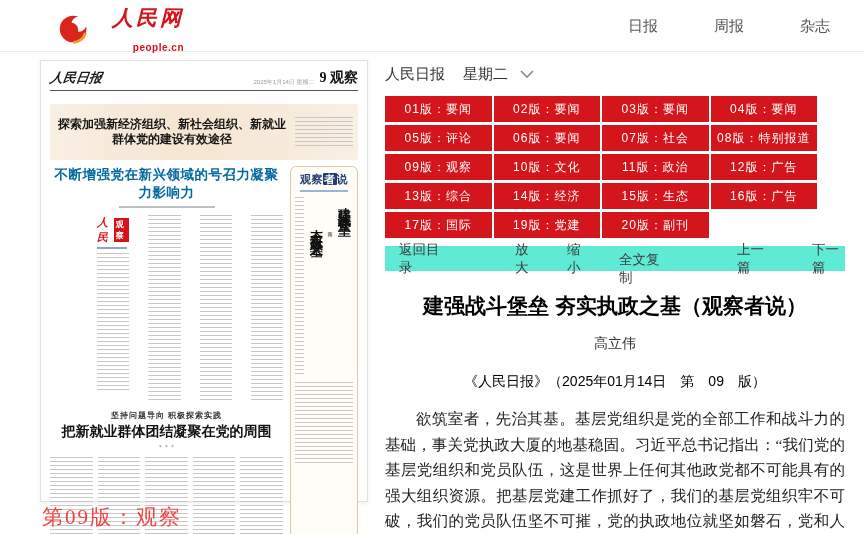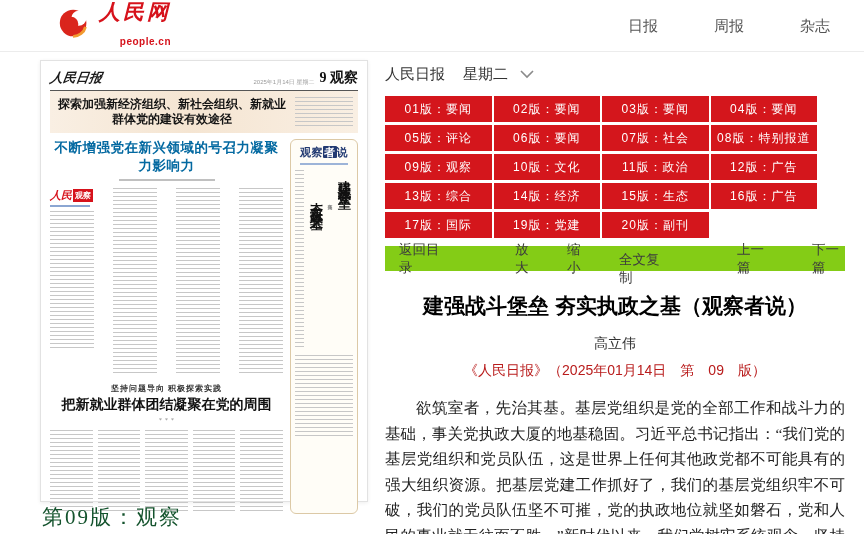--- a/index.html
+++ b/index.html
@@ -3,52 +3,52 @@
 <meta charset="utf-8">
 <style>
   * { margin:0; padding:0; box-sizing:border-box; }
   html,body { width:864px; height:534px; background:#fff; overflow:hidden;
     font-family:"Liberation Sans","DejaVu Sans",sans-serif; }
   body { position:relative; }
 
   
   .top-header { position:absolute; top:0; left:0; right:0; height:52px;
     background:#fff; border-bottom:1px solid #ececec; }
-  .logo { position:absolute; left:56px; top:2px; display:flex; align-items:center; gap:5px; cursor:pointer;text-align:right; }
+  .logo { position:absolute; left:56px; top:8px; display:flex; align-items:center; gap:18px; cursor:pointer;text-align:right; }
   .logo-text { display:flex; flex-direction:column; line-height:1; }
   .logo-cn { font-family:"Liberation Serif",serif; font-style:italic; font-weight:bold;
     font-size:21px; letter-spacing:3px; color:#d6121b; }
   .logo-en { font-size:10px; font-weight:bold; color:#d6121b; margin-top:14px; letter-spacing:.5px; align-self:flex-end; }
   .top-nav { position:absolute; top:17px; left:600px; display:flex; }
   .nav-item { font-size:15px; color:#555; cursor:pointer; width:86px; text-align:center; }
 
   
   .np { position:absolute; left:40px; top:60px; width:328px; height:442px;
     background:#fff; border:1px solid #e2e2e2; box-shadow:0 1px 4px rgba(0,0,0,.07);
     padding:8px 9px; cursor:pointer; }
   .np-masthead { display:flex; justify-content:space-between; align-items:flex-end;
     border-bottom:1.5px solid #555; padding-bottom:3px; }
   .np-script { font-family:"Liberation Serif",serif; font-style:italic; font-weight:bold;
     font-size:13px; color:#1a1a1a; transform:skewX(-8deg); }
   .np-head-right { display:flex; align-items:flex-end; gap:5px; }
   .np-date { font-size:6px; color:#9a9a9a; }
   .np-pageno { font-family:"Liberation Serif",serif; font-weight:bold; font-size:14px; color:#111; }
-  .np-banner { margin-top:0; height:42px;
+  .np-banner { margin-top:13px; height:56px;
     background:linear-gradient(90deg,#f9efe3,#f5e5d2 45%,#f9efe3);
     display:flex; align-items:center; padding:0 5px; gap:6px; }
   .np-banner-h { flex:1; font-family:"Liberation Serif",serif; font-weight:bold;
     font-size:12px; line-height:15px; color:#141414; text-align:center; }
   .np-banner-side { width:58px; height:30px; }
   .st { background:repeating-linear-gradient(to bottom,#c7c7c7 0,#c7c7c7 1px,transparent 1px,transparent 4px); }
   .np-cols { display:flex; gap:7px; margin-top:6px; }
   .np-main { flex:1; }
   .np-h2 { font-family:"Liberation Serif",serif; font-weight:bold; font-size:13.5px;
     color:#0369a1; text-align:center; letter-spacing:.5px; }
   .np-sub { width:96px; height:2px; margin:4px auto 0; background:#c0c0c0; }
-  .np-body { display:flex; gap:19px; height:186px; margin-top:7px; }
+  .np-body { display:flex; gap:19px; height:186px; margin-top:7px;margin-left:47px; }
   .np-col { flex:1; }
   .pm-logo { display:flex; align-items:center; gap:1px; margin-bottom:2px; }
   .pm-cn { font-family:"Liberation Serif",serif; font-style:italic; font-weight:bold;
     font-size:11px; color:#d6121b; }
   .pm-box { background:#d6121b; color:#fff; font-size:8px; padding:1px 2px; font-weight:bold; }
   .pm-line { height:2px; background:#8ba6d2; width:92%; margin:2px 0 4px; }
   .np-story2 { margin-top:9px; }
   .kicker { text-align:center; font-size:8px; font-weight:bold; color:#333; letter-spacing:1px; }
   .np-h3 { text-align:center; font-family:"Liberation Serif",serif; font-weight:bold;
     font-size:14px; color:#111; margin-top:2px; }
@@ -62,43 +62,43 @@
   .sb-mid { display:flex; gap:3px; height:178px; }
   .sb-stripes { flex:1; }
   .sb-title { display:flex; flex-direction:row-reverse; gap:2px; }
   .sb-t-col { writing-mode:vertical-rl; font-family:"Liberation Serif",serif;
     font-weight:bold; font-size:13px; letter-spacing:3px; color:#111; }
   .sb-t-col.second { margin-top:22px; }
   .sb-author-v { writing-mode:vertical-rl; font-size:5px; color:#777; margin-top:30px; }
   .sb-bottom { height:84px; margin-top:7px; }
 
   .page-caption { position:absolute; left:42px; top:503px;
-    font-family:"Liberation Serif",serif; font-size:21px; color:#14532d; letter-spacing:2px; }
+    font-family:"Liberation Serif",serif; font-size:21px; color:#ef4444; letter-spacing:2px; }
 
   
   .right { position:absolute; left:385px; top:62px; width:460px; }
   .date-row { display:flex; align-items:center; font-size:15px; color:#333; height:24px; }
   .date-row .paper { margin-right:18px; }
   .date-row .date { margin-right:9px; }
   .date-row .weekday { margin-right:12px; }
   .chevron { cursor:pointer; display:flex; align-items:center; }
   .page-grid { margin-top:10px; width:432px; display:grid;
     grid-template-columns:repeat(4,1fr); gap:3px 2px; }
   .grid-cell { background:#d4161c; color:#fff; font-size:12px; height:26px;
     display:flex; align-items:center; justify-content:center; letter-spacing:1px;
     text-decoration:none; cursor:pointer; white-space:nowrap; }
-  .toolbar { margin-top:8px; height:25px; background:#84cc16; display:flex;
+  .toolbar { margin-top:8px; height:25px; background:#5eead4; display:flex;
     align-items:center; font-size:13.5px; color:#3d3d3d; width:460px; }
   .tb { cursor:pointer; }
   .tb-back { margin-left:14px; } .tb-zin { margin-left:72px; } .tb-zout { margin-left:30px; }
   .tb-copy { margin-left:30px;margin-top:21px; } .tb-prev { margin-left:74px; } .tb-next { margin-left:42px; }
   .article { margin-top:21px; width:460px; }
   .a-title { text-align:center; font-size:21px; font-weight:bold; color:#000; }
   .a-author { text-align:center; font-size:14px; color:#333; margin-top:15px; }
-  .a-source { text-align:center; font-size:14px; color:#b91c1c; margin-top:9px; }
+  .a-source { text-align:center; font-size:14px; color:#000000; margin-top:20px; }
   .a-body { margin-top:15px; font-family:"Liberation Serif",serif; font-size:15.5px;
     line-height:25.5px; color:#222; text-align:justify; text-indent:2em; }
 </style>
 </head>
 <body>
 
 <div class="top-header">
   <div class="logo">
     <span>
       <svg width="38" height="38" viewBox="0 0 40 40">

